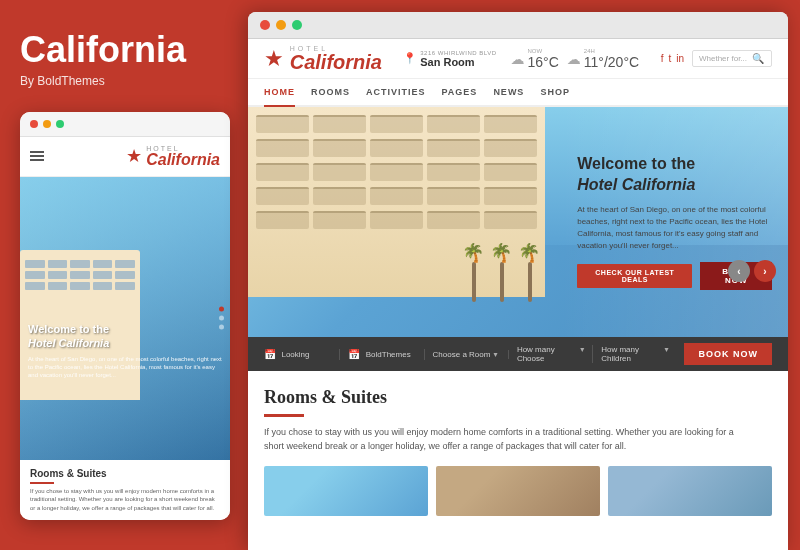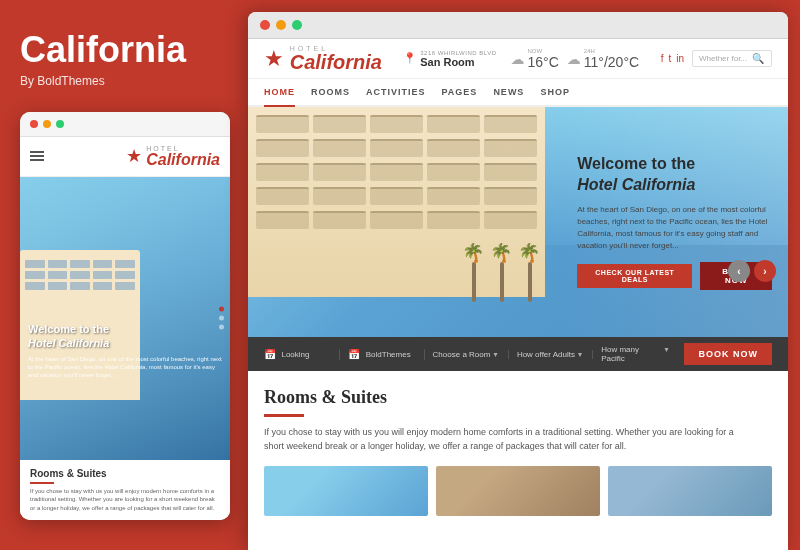--- a/index.html
+++ b/index.html
@@ -854,27 +854,27 @@
         <span>BoldThemes</span>
       </div>
       <div class="booking-field">
         <div class="booking-select">
           <span>Choose a Room</span>
           <span class="chevron">▾</span>
         </div>
       </div>
       <div class="booking-field">
         <div class="booking-select">
-          <span>How offer Adults</span>
+          <span>How many Choose</span>
           <span class="chevron">▾</span>
         </div>
       </div>
       <div class="booking-field">
         <div class="booking-select">
-          <span>How many Pacific</span>
+          <span>How many Children</span>
           <span class="chevron">▾</span>
         </div>
       </div>
       <button class="btn-book-bar">BOOK NOW</button>
     </div>
 
     <div class="rooms-section">
       <div class="rooms-title">
         <span>Rooms &amp; Suites</span>
       </div>

